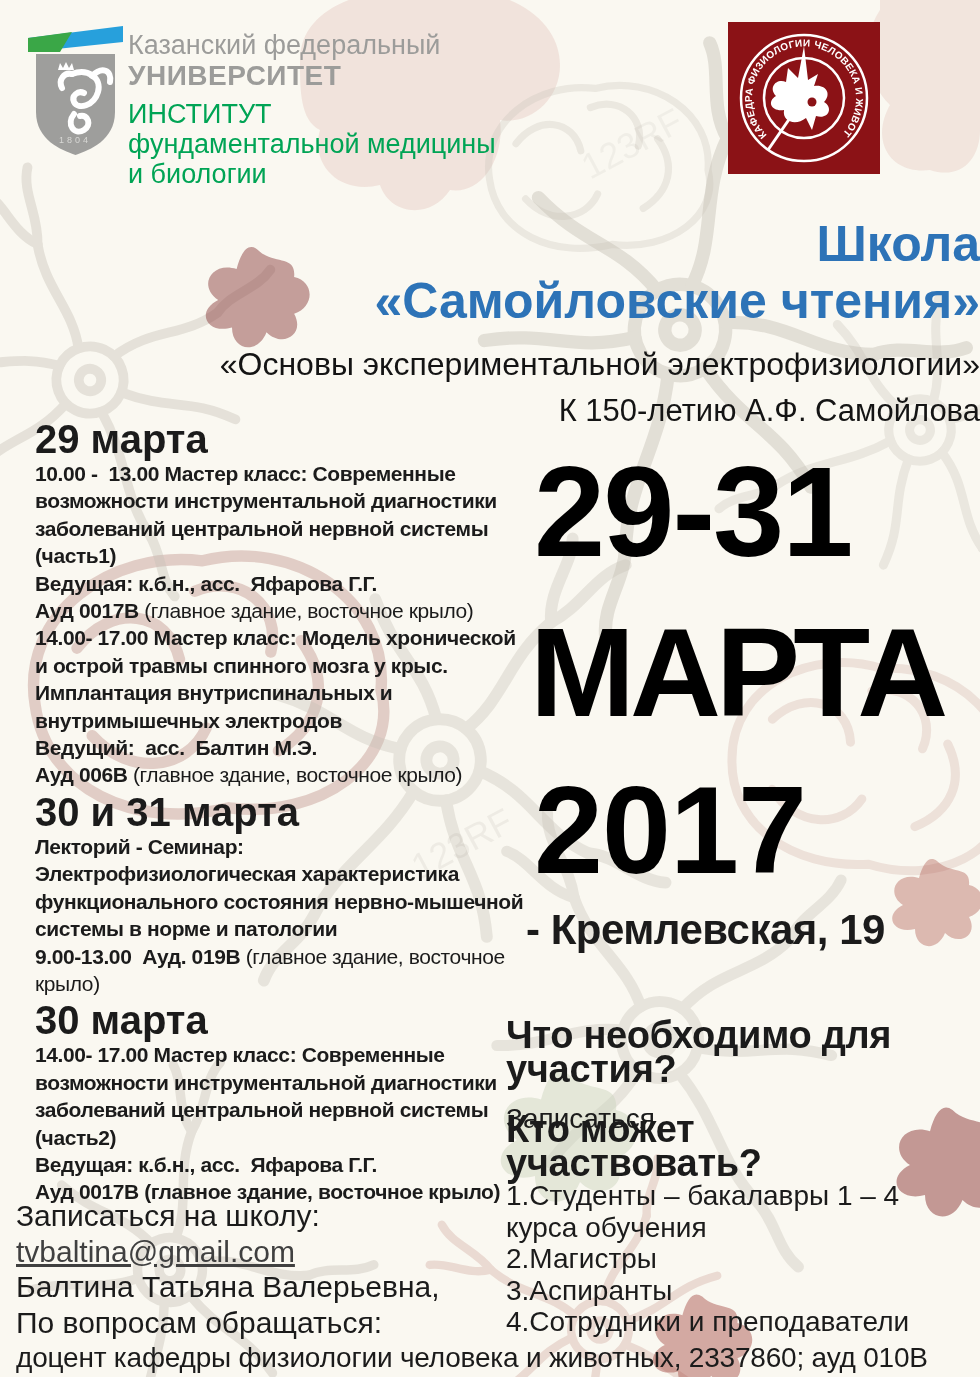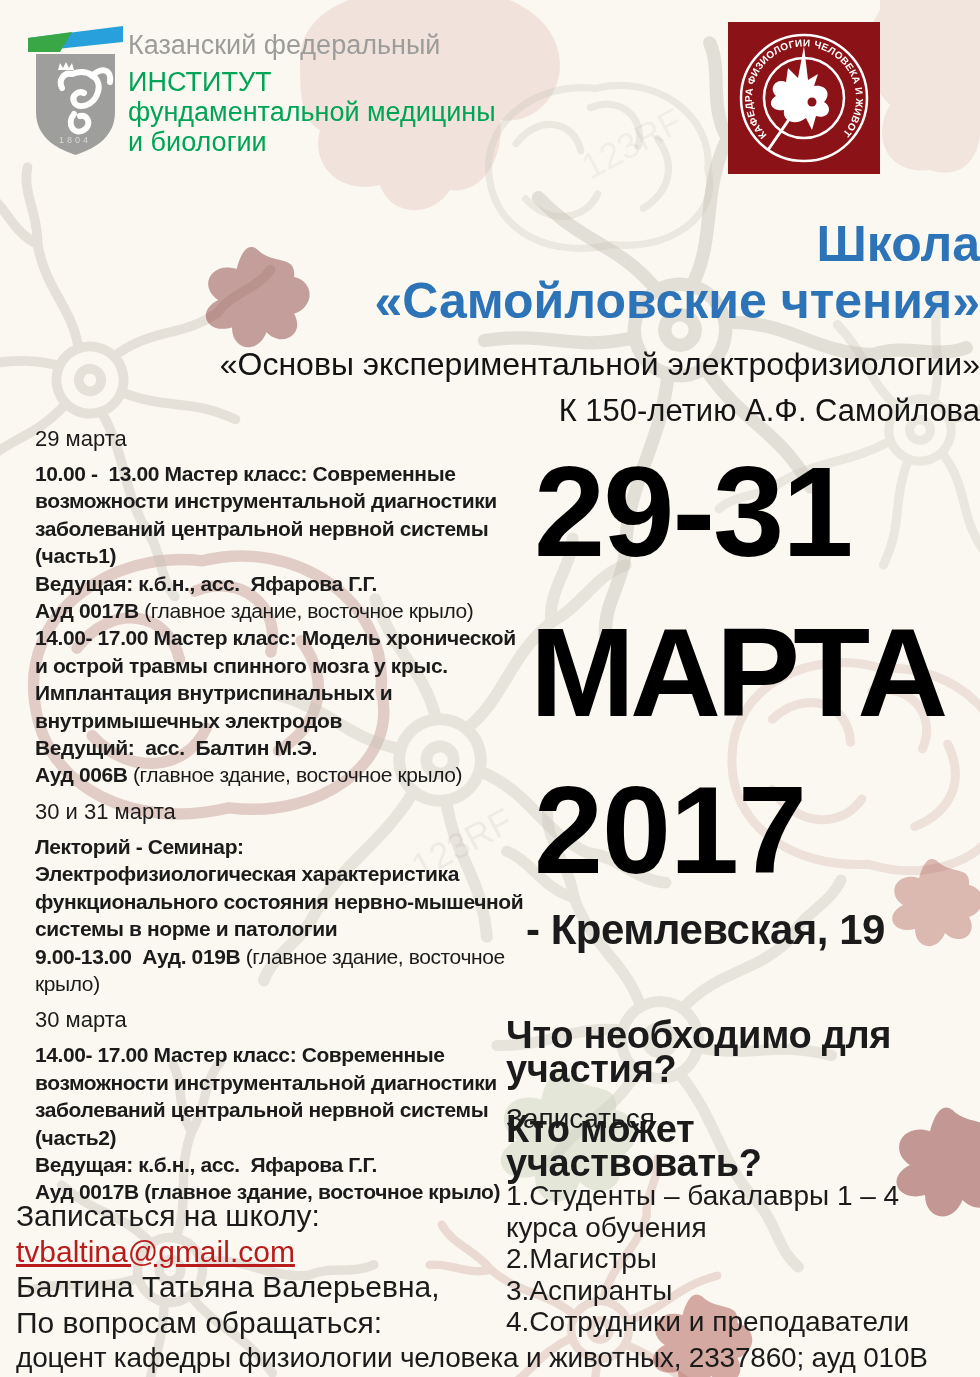--- a/index.html
+++ b/index.html
@@ -20,21 +20,21 @@
   .g2,.g3{font-size:27px;color:#00a455;line-height:30px}
 
   
   .title-wrap{left:0;right:0;top:216px;text-align:right}
   .t-line{font-size:50px;line-height:57px;font-weight:bold;color:#2d73b7}
   .t-sub{font-size:32px;margin-top:16px;color:#141414}
   .t-ded{font-size:31px;margin-top:10px;color:#141414}
 
   
   .sched{left:35px;top:422px;width:500px}
-  .sec-h{font-size:22px;line-height:34px;font-weight:normal;margin:0 0 4px}
+  .sec-h{font-size:40px;line-height:34px;font-weight:bold;margin:0 0 4px}
   .sec + .sec .sec-h{margin-top:6px}
   .sline{font-size:21px;line-height:27.4px;letter-spacing:-.4px;white-space:pre}
   .sb{font-weight:bold}
 
   
   .d-big{font-weight:bold;line-height:1;color:#000}
   #d1{left:534px;top:448px;font-size:128px;letter-spacing:-2px}
   #d2{left:530px;top:610px;font-size:126px;letter-spacing:-5px}
   #d3{left:534px;top:768px;font-size:124px;letter-spacing:-1px}
   .addr{left:526px;top:906px;font-size:42px;font-weight:bold;letter-spacing:-.5px}
@@ -42,21 +42,21 @@
   
   .qa{left:506px;width:446px}
   #qa1{top:1018px}
   #qa2{top:1112px}
   .qa-h{font-size:38px;font-weight:bold;line-height:34px;letter-spacing:-.3px}
   .qa-a{font-size:28px;line-height:34px;margin-top:16px}
   .who-item{font-size:28px;line-height:31.5px}
 
   
   .contact{left:16px;top:1198px;width:950px;font-size:30px;line-height:35.5px}
-  .email a{color:#b91c1c;}
+  .email a{color:#404040;}
   .contact-last{font-size:28px;letter-spacing:-.2px;white-space:nowrap}
 
   svg text{font-family:"Liberation Sans","DejaVu Sans",sans-serif}
 </style>
 </head>
 <body>
 
 <svg id="bg" width="980" height="1377" viewBox="0 0 980 1377" aria-hidden="true">
   <defs>
     <g id="nO">
@@ -150,20 +150,21 @@
       <path d="M44,48 C60,42 74,52 70,66 C66,80 50,84 46,76 C43,70 50,64 56,67"></path>
       <path d="M46,88 C38,98 46,110 56,104 C64,99 60,88 52,90"></path>
       <path d="M64,50 C74,40 84,44 82,56"></path>
     </g>
     <path fill="#fff" d="M30,44 l2,-7 3,5 3,-6 3,6 3,-5 2,7 z"></path>
     <text x="47" y="117" font-size="9" letter-spacing="3" fill="#d8d8d5" text-anchor="middle">1804</text>
   </svg>
 
   <div class="abs uni-text">
     <div class="u1">Казанский федеральный</div>
+    <div class="u2">УНИВЕРСИТЕТ</div>
     <div class="g1">ИНСТИТУТ</div>
     <div class="g2">фундаментальной медицины</div>
     <div class="g3">и биологии</div>
   </div>
 
   <svg class="abs" style="left:728px;top:22px" width="152" height="152" viewBox="0 0 152 152">
     <rect width="152" height="152" fill="#8b1216"></rect>
     <circle cx="76" cy="76" r="63" fill="none" stroke="#fff" stroke-width="2.5"></circle>
     <circle cx="76" cy="76" r="40" fill="none" stroke="#fff" stroke-width="2.5"></circle>
     <defs>

